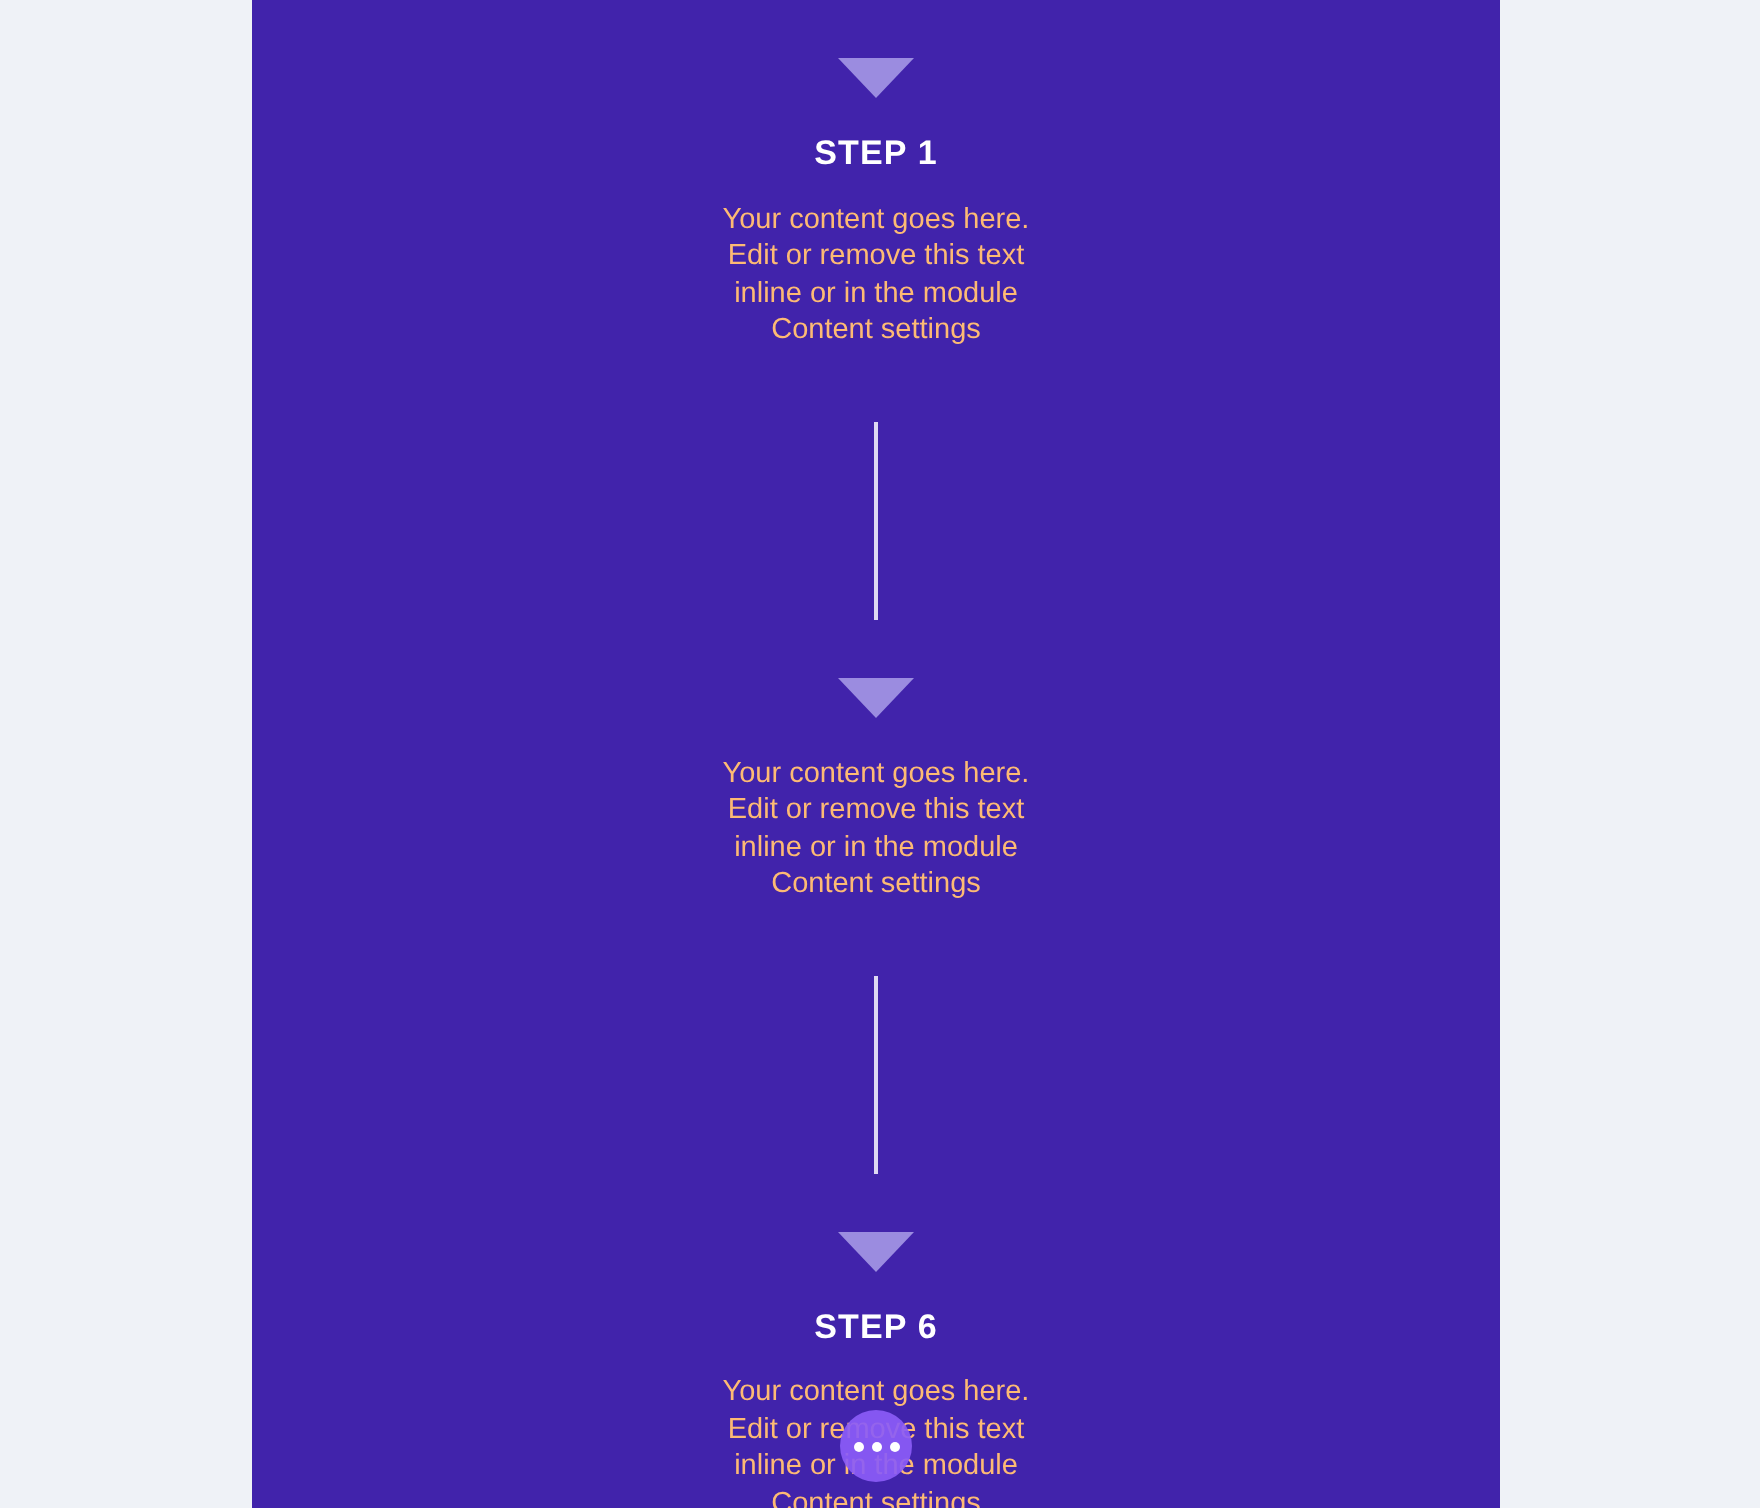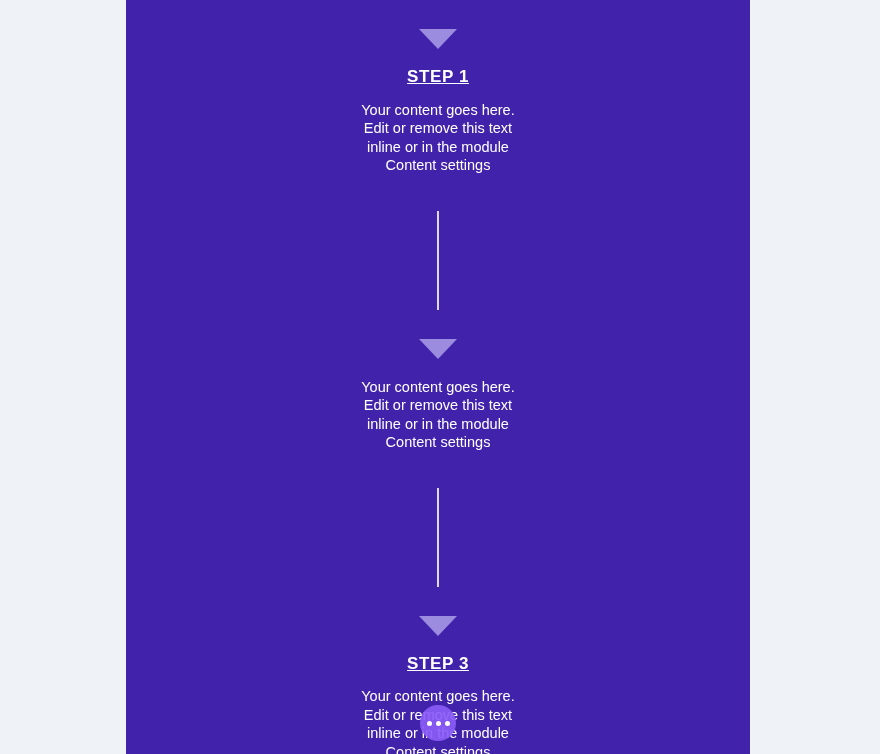--- a/index.html
+++ b/index.html
@@ -69,24 +69,23 @@
     text-align: center;
     padding-top: 18px;
   }
   .step-title {
     color: #ffffff;
     font-size: 17px;
     font-weight: bold;
     letter-spacing: 0.6px;
     margin: 0 0 14px 0;
     line-height: 1.1;
-    text-decoration: underline;
   }
   .step-body {
-    color: #ffffff;
+    color: #fdba74;
     font-size: 14.5px;
     line-height: 18.5px;
     margin: 0 auto;
     max-width: 178px;
   }
 
   
   .connector {
     width: 2px;
     background: #ded9f3;
@@ -144,21 +143,21 @@
       </div>
       <div class="step-block">
         <p class="step-body">Your content goes here. Edit or remove this text inline or in the module Content settings</p>
       </div>
       <div class="connector c2"></div>
 
       <div class="arrow-wrap">
         <div class="arrow-marker"></div>
       </div>
       <div class="step-block">
-        <h3 class="step-title">STEP 3</h3>
+        <h3 class="step-title">STEP 6</h3>
         <p class="step-body">Your content goes here. Edit or remove this text inline or in the module Content settings</p>
       </div>
 
     </div>
   </div>
 
   <button class="fab-button" aria-label="More options">
     <span class="fab-dot"></span>
     <span class="fab-dot"></span>
     <span class="fab-dot"></span>

